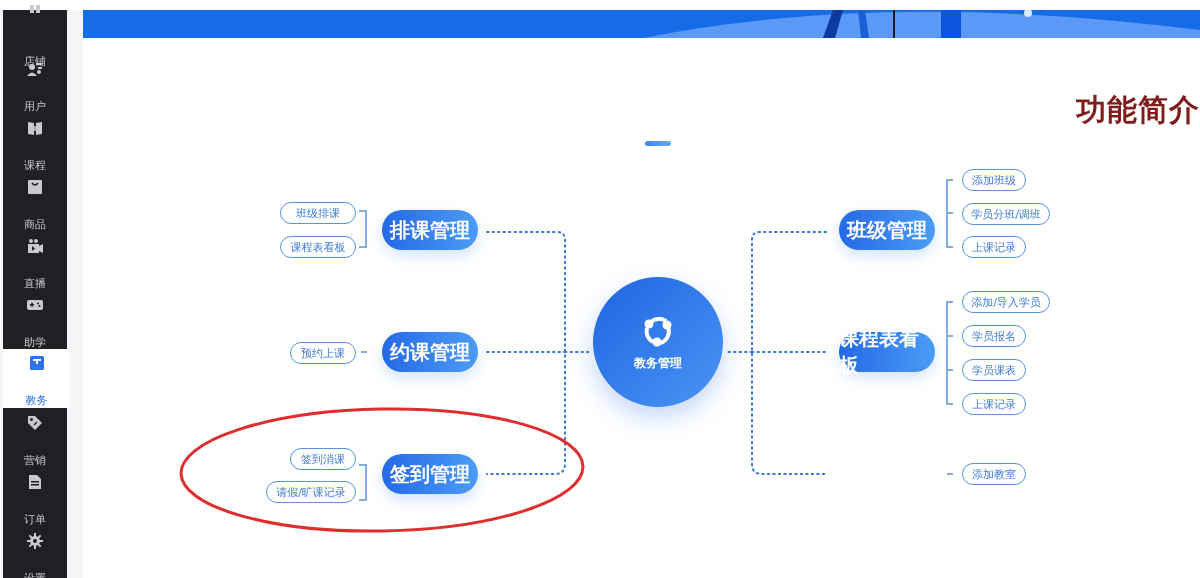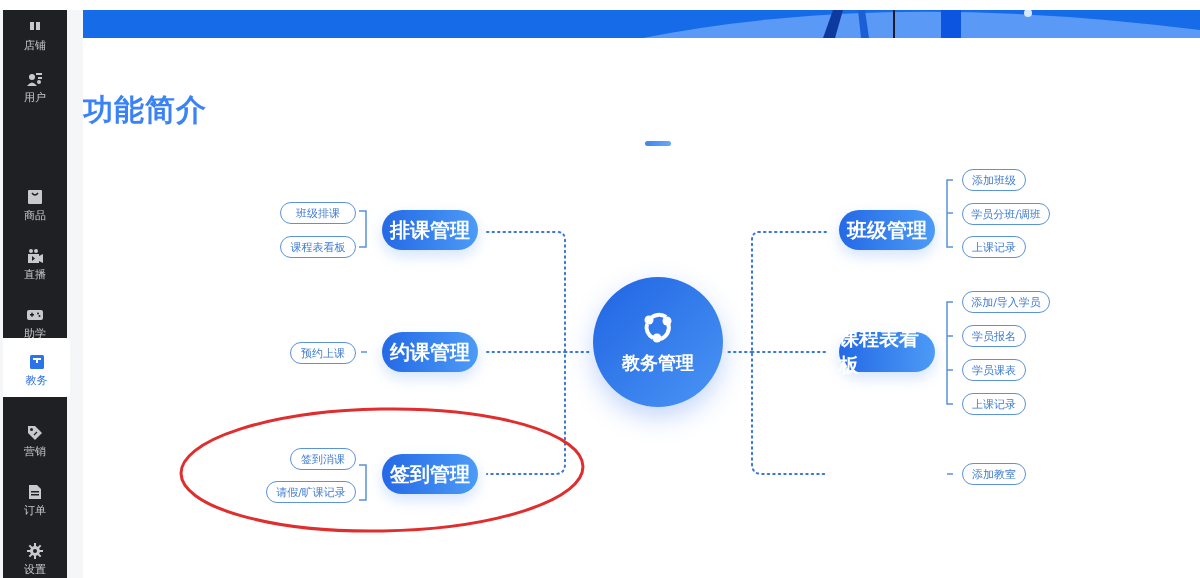--- a/index.html
+++ b/index.html
@@ -1,32 +1,32 @@
 <!DOCTYPE html>
 <html><head>
 <meta charset="utf-8">
 <style>
   * { box-sizing: border-box; margin: 0; padding: 0; }
   html, body { width: 1200px; height: 578px; overflow: hidden; background: #f5f6f8; font-family: "DejaVu Sans", "Liberation Sans", sans-serif; }
   .topstrip { position: absolute; left: 0; top: 0; width: 1200px; height: 10px; background: #fff; }
   .sidebar { position: absolute; left: 3px; top: 10px; width: 64px; height: 568px; background: #1f2023; }
-  .sb-item { position: absolute; left: 0; width: 64px; height: 59px; display: flex; flex-direction: column; align-items: center; justify-content: center; color: #c8c9cc; cursor: pointer; }
+  .sb-item { position: absolute; left: 0; width: 64px; height: 59px; display: flex; flex-direction: column; align-items: center; justify-content: space-between; color: #c8c9cc; cursor: pointer; }
   .sb-item .ico { width: 16px; height: 16px; margin-top: 6px; display: flex; align-items: center; justify-content: center; }
   .sb-item .lbl { font-size: 11px; margin-top: 3px; color: #c8c9cc; }
   .sb-item.active { background: #fff; border-radius: 0 4px 4px 0; left: 0; width: 67px; }
   .sb-item.active .lbl { color: #2b73e8; }
   .sb-item.first .ico { margin-top: -8px; }
   .main { position: absolute; left: 83px; top: 10px; width: 1117px; height: 568px; background: #fff; }
   .banner { position: absolute; left: 0; top: 0; width: 1117px; height: 28px; background: #166be8; overflow: hidden; }
-  .title { position: absolute; left: 0; width: 1117px; top: 80px; text-align: left; font-size: 30px; font-weight: bold; color: #3b82f6; letter-spacing: 1px; }
+  .title { position: absolute; left: 0; width: 1117px; top: 80px; text-align: right; font-size: 30px; font-weight: bold; color: #7f1d1d; letter-spacing: 1px; }
   .title-bar { position: absolute; left: 562px; top: 131px; width: 26px; height: 5px; border-radius: 3px; background: linear-gradient(90deg,#3c86f0,#6aa8f6); }
   .pill { position: absolute; height: 40px; border-radius: 20px; background: linear-gradient(90deg,#2469e6,#4c9bf6); color: #fff; font-weight: bold; font-size: 20px; display: flex; align-items: center; justify-content: center; box-shadow: 0 6px 14px rgba(60,130,240,0.22), 0 0 0 3px #fff; cursor: pointer; }
   .tag { position: absolute; height: 22px; border: 1.5px solid #5a92dc; border-radius: 11px; color: #3f7bd0; font-size: 11px; display: flex; align-items: center; justify-content: center; background: #fff; cursor: pointer; white-space: nowrap; padding: 0 8px; }
   .center { position: absolute; left: 510px; top: 267px; width: 130px; height: 130px; border-radius: 50%; background: linear-gradient(135deg,#2064e3,#4a95f4); box-shadow: 0 10px 26px rgba(60,120,240,0.3), 0 0 0 4px #fff; color: #fff; display: flex; flex-direction: column; align-items: center; justify-content: center; cursor: pointer; }
-  .center .clabel { font-size: 18px; font-weight: bold; margin-top: 6px; }
+  .center .clabel { font-size: 12px; font-weight: bold; margin-top: 6px; }
   svg.lines { position: absolute; left: 0; top: 0; width: 1117px; height: 568px; pointer-events: none; }
 </style>
 </head>
 <body>
 
 <div class="topstrip"></div>
 
 <nav class="sidebar">
   <div class="sb-item first" style="top:0;">
     <span class="ico">
@@ -42,20 +42,29 @@
         <svg width="16" height="16" viewBox="0 0 16 16">
           <circle cx="5" cy="6" r="3" fill="#c8c9cc"></circle>
           <path d="M0 15 Q5 8 10 15Z" fill="#c8c9cc"></path>
           <rect x="9" y="2" width="6" height="2" fill="#c8c9cc"></rect>
           <rect x="11" y="6" width="4" height="2" fill="#c8c9cc"></rect>
           <circle cx="12" cy="11" r="2" fill="#c8c9cc"></circle>
         </svg>
       </span>
     <span class="lbl">用户</span>
   </div>
+  <div class="sb-item" style="top:104px;">
+    <span class="ico">
+        <svg width="16" height="16" viewBox="0 0 16 16">
+          <path d="M1 2 L7 3 L7 15 L1 14Z M9 3 L15 2 L15 14 L9 15Z" fill="#c8c9cc"></path>
+          <rect x="7.2" y="6" width="1.6" height="5" fill="#c8c9cc"></rect>
+        </svg>
+      </span>
+    <span class="lbl">课程</span>
+  </div>
   <div class="sb-item" style="top:163px;">
     <span class="ico">
         <svg width="16" height="16" viewBox="0 0 16 16">
           <rect x="1" y="1" width="14" height="14" rx="1" fill="#c8c9cc"></rect>
           <path d="M5 4 Q8 8 11 4" stroke="#1f2023" stroke-width="1.5" fill="none"></path>
         </svg>
       </span>
     <span class="lbl">商品</span>
   </div>
   <div class="sb-item" style="top:222px;">
@@ -75,21 +84,21 @@
         <svg width="16" height="16" viewBox="0 0 16 16">
           <rect x="0" y="3" width="16" height="10" rx="2" fill="#c8c9cc"></rect>
           <rect x="3" y="7" width="4" height="1.5" fill="#1f2023"></rect>
           <rect x="4.25" y="5.7" width="1.5" height="4" fill="#1f2023"></rect>
           <circle cx="11" cy="6.5" r="1" fill="#1f2023"></circle>
           <circle cx="12.5" cy="9" r="1" fill="#1f2023"></circle>
         </svg>
       </span>
     <span class="lbl">助学</span>
   </div>
-  <div class="sb-item active" style="top:328px;">
+  <div class="sb-item active" style="top:339px;">
     <span class="ico">
         <svg width="16" height="16" viewBox="0 0 16 16">
           <rect x="1" y="1" width="14" height="14" rx="1.5" fill="#2b73e8"></rect>
           <rect x="4" y="4" width="8" height="2" fill="#fff"></rect>
           <rect x="7" y="4" width="2" height="5" fill="#fff"></rect>
         </svg>
       </span>
     <span class="lbl">教务</span>
   </div>
   <div class="sb-item" style="top:399px;">

